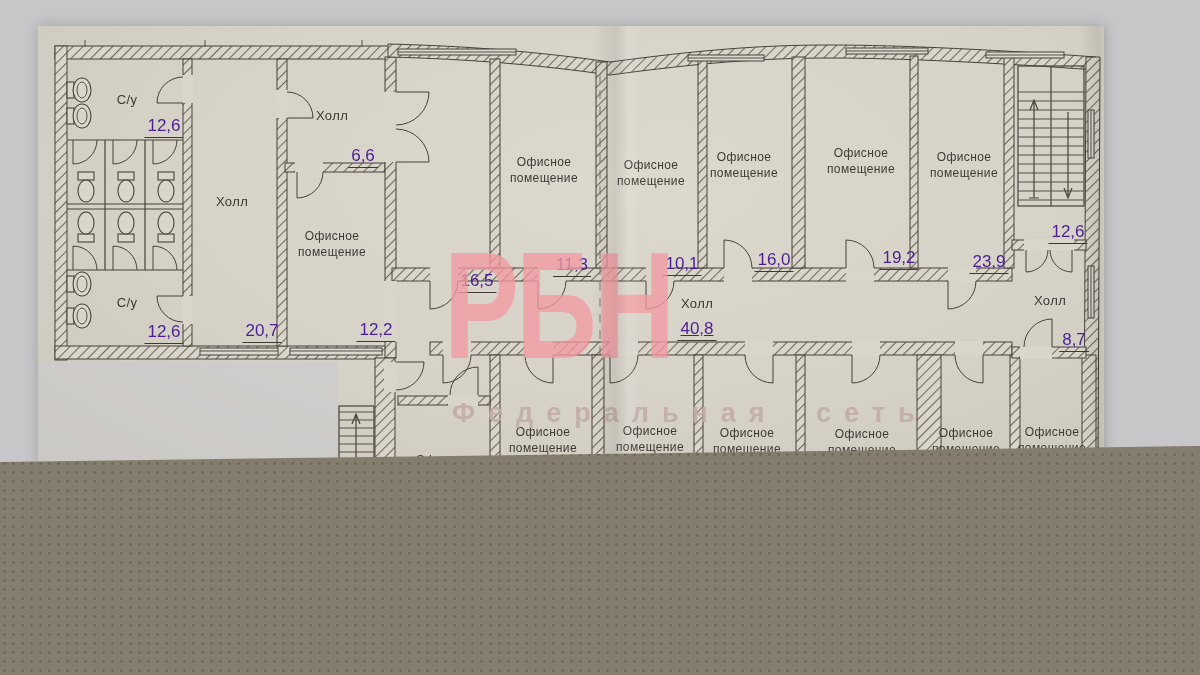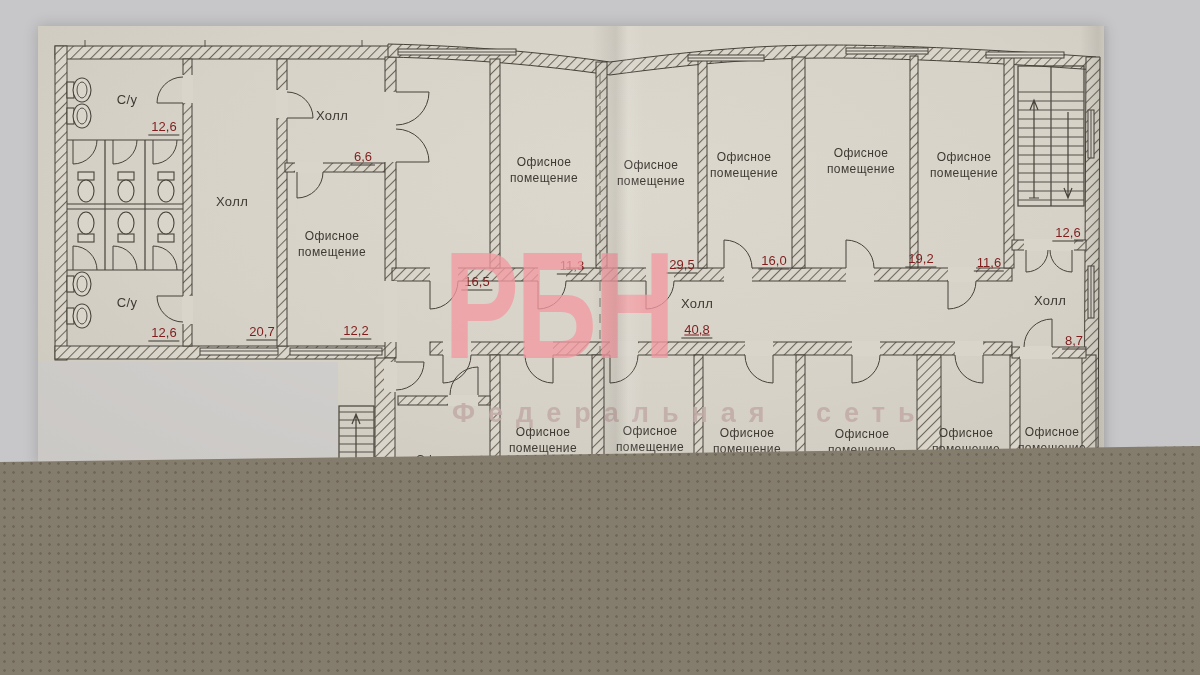--- a/index.html
+++ b/index.html
@@ -12,21 +12,21 @@
   .crease{position:absolute;top:26px;height:440px;pointer-events:none;}
   .c1{left:592px;width:52px;
       background:linear-gradient(90deg,rgba(0,0,0,0) 0%,rgba(0,0,0,0.07) 45%,rgba(255,255,255,0.10) 70%,rgba(0,0,0,0) 100%);}
   .c2{left:1080px;width:30px;
       background:linear-gradient(90deg,rgba(0,0,0,0) 0%,rgba(0,0,0,0.08) 60%,rgba(0,0,0,0) 100%);}
   .lowlight{position:absolute;left:38px;top:362px;width:300px;height:104px;
       background:rgba(202,202,207,0.5);pointer-events:none;}
   .lbl{position:absolute;transform:translate(-50%,-50%);color:#3e3933;
        font-size:12px;letter-spacing:0.4px;text-align:center;white-space:pre-line;line-height:1.3;}
   .big{font-size:13px;}
-  .val{position:absolute;transform:translate(-50%,-50%);color:#7f1d1d;font-size:13px;
+  .val{position:absolute;transform:translate(-50%,-50%);color:#4c1d95;font-size:17px;
        border-bottom:1.4px solid #3e3933;padding:0 3px 1px 3px;white-space:nowrap;}
   .wm-logo{position:absolute;left:444px;top:246px;width:250px;height:130px;
        font-size:152px;font-weight:bold;line-height:0.78;letter-spacing:-4px;
        transform:scaleX(0.74);transform-origin:left top;
        color:rgba(242,154,162,0.78);pointer-events:none;}
   .wm-tagline{position:absolute;left:452px;top:398px;
        font-size:27px;font-weight:bold;letter-spacing:13px;word-spacing:18px;
        color:rgba(193,171,167,0.88);pointer-events:none;}
   .band{position:absolute;left:0;top:0;width:1200px;height:675px;
        background-color:#847c6d;
@@ -280,40 +280,40 @@
   </svg>
 
   <div class="lbl big" style="left:127px;top:100px;">С/у</div>
   <div class="val" style="left:164px;top:127px;">12,6</div>
   <div class="lbl big" style="left:232px;top:202px;">Холл</div>
   <div class="val" style="left:262px;top:332px;">20,7</div>
   <div class="lbl big" style="left:332px;top:116px;">Холл</div>
   <div class="val" style="left:363px;top:157px;">6,6</div>
   <div class="lbl" style="left:332px;top:245px;">Офисное
 помещение</div>
-  <div class="val" style="left:356px;top:331px;">12,2</div>
+  <div class="val" style="left:376px;top:331px;">12,2</div>
   <div class="lbl big" style="left:127px;top:303px;">С/у</div>
   <div class="val" style="left:164px;top:333px;">12,6</div>
 
   <div class="val" style="left:477px;top:264px;margin-top:18px;">16,5</div>
   <div class="lbl" style="left:544px;top:171px;">Офисное
 помещение</div>
   <div class="val" style="left:572px;top:266px;">11,3</div>
   <div class="lbl" style="left:651px;top:174px;">Офисное
 помещение</div>
-  <div class="val" style="left:682px;top:265px;">29,5</div>
+  <div class="val" style="left:682px;top:265px;">10,1</div>
   <div class="lbl" style="left:744px;top:166px;">Офисное
 помещение</div>
   <div class="val" style="left:774px;top:261px;text-align:center;">16,0</div>
   <div class="lbl" style="left:861px;top:162px;">Офисное
 помещение</div>
-  <div class="val" style="left:921px;top:259px;">19,2</div>
+  <div class="val" style="left:899px;top:259px;">19,2</div>
   <div class="lbl" style="left:964px;top:166px;">Офисное
 помещение</div>
-  <div class="val" style="left:989px;top:263px;">11,6</div>
+  <div class="val" style="left:989px;top:263px;">23,9</div>
 
   <div class="lbl big" style="left:697px;top:304px;">Холл</div>
   <div class="val" style="left:697px;top:330px;text-decoration:underline;">40,8</div>
 
   <div class="val" style="left:1068px;top:233px;">12,6</div>
   <div class="lbl big" style="left:1050px;top:301px;">Холл</div>
   <div class="val" style="left:1074px;top:341px;">8,7</div>
 
   <div class="lbl" style="left:543px;top:441px;">Офисное
 помещение</div>

